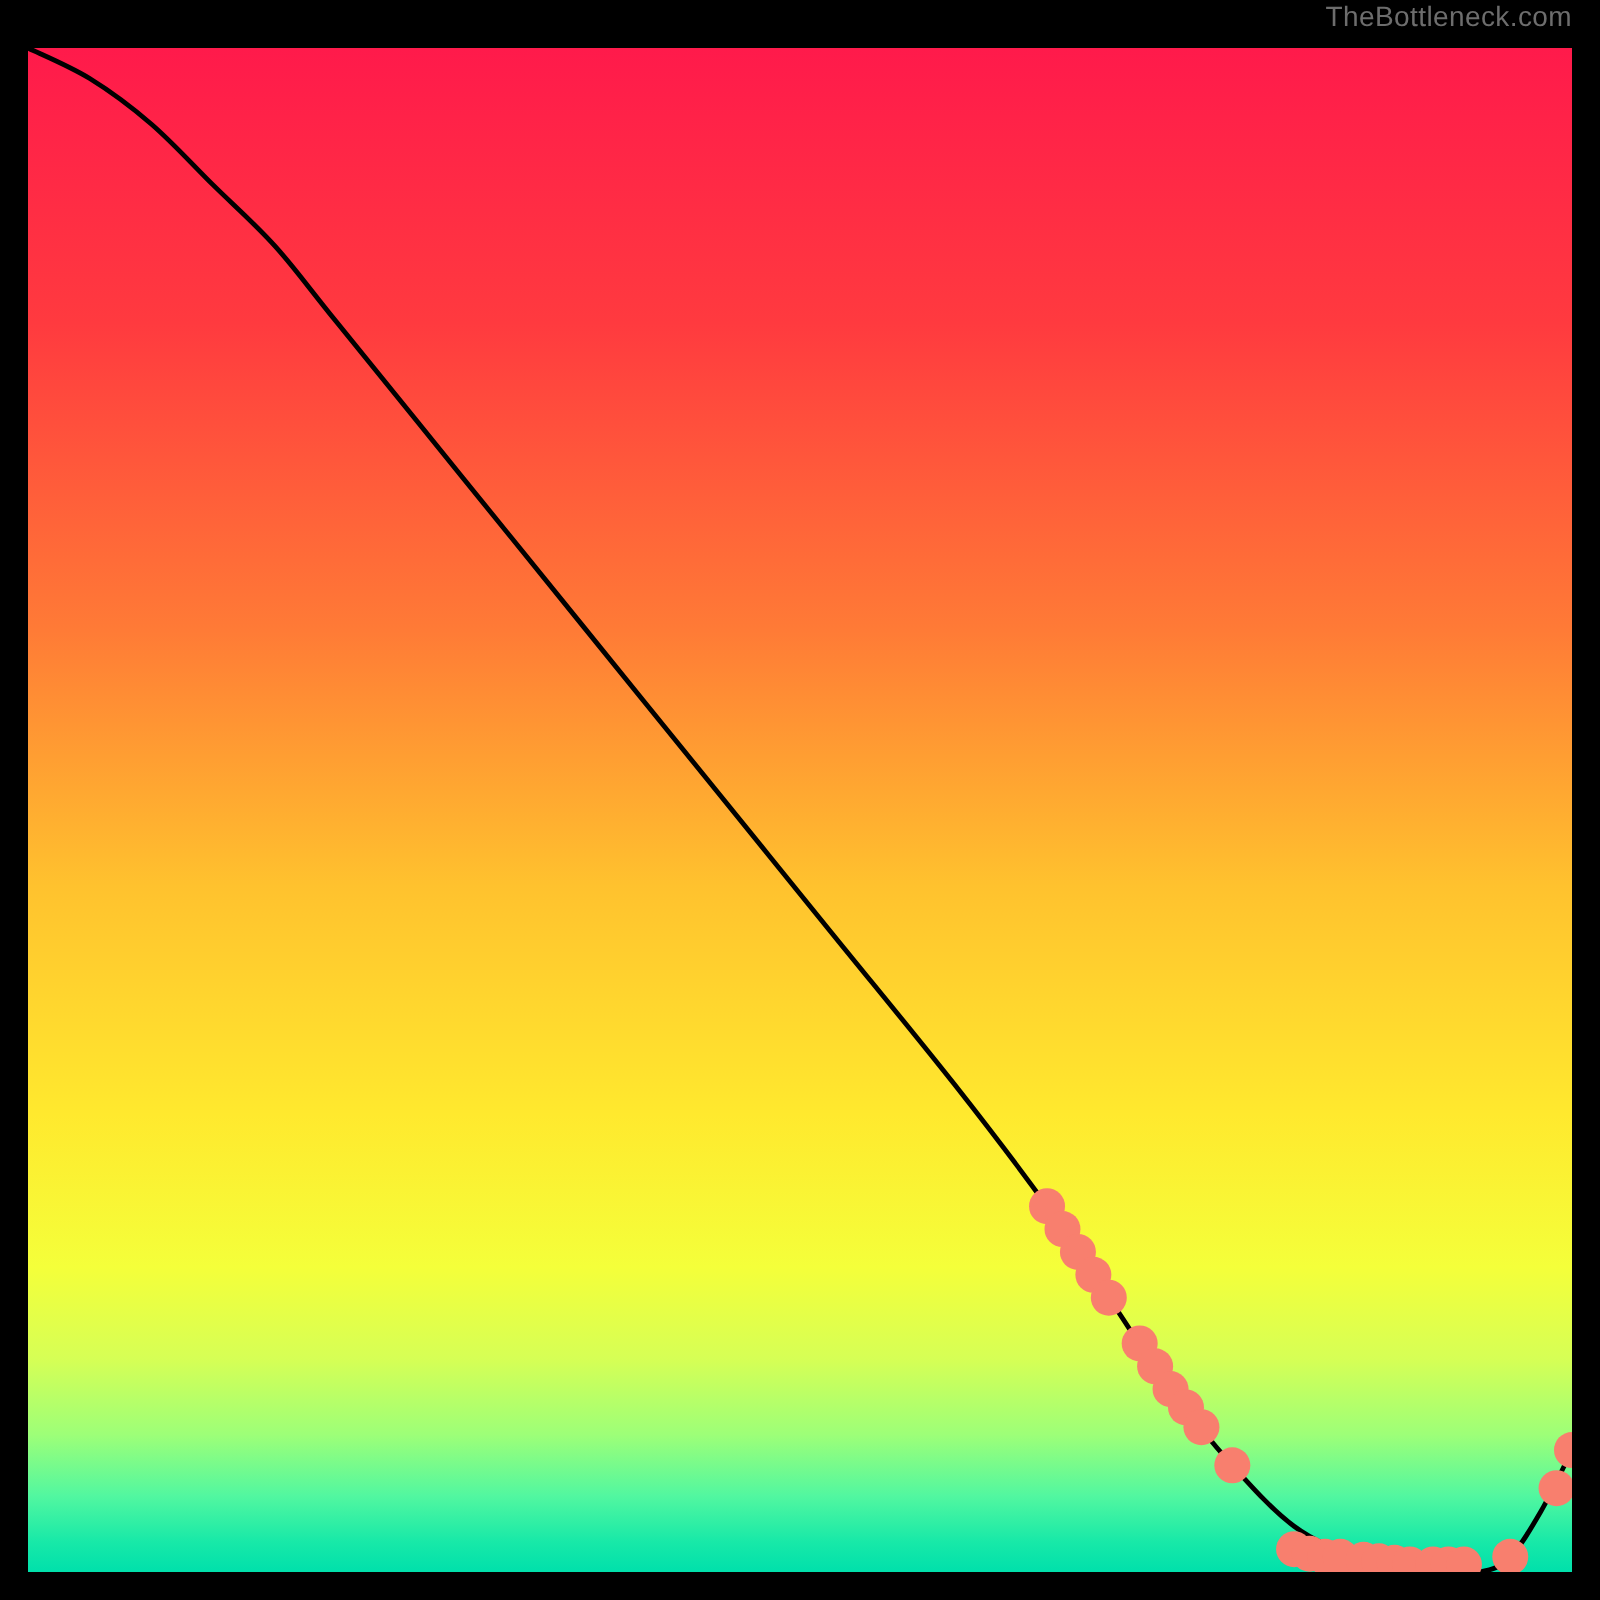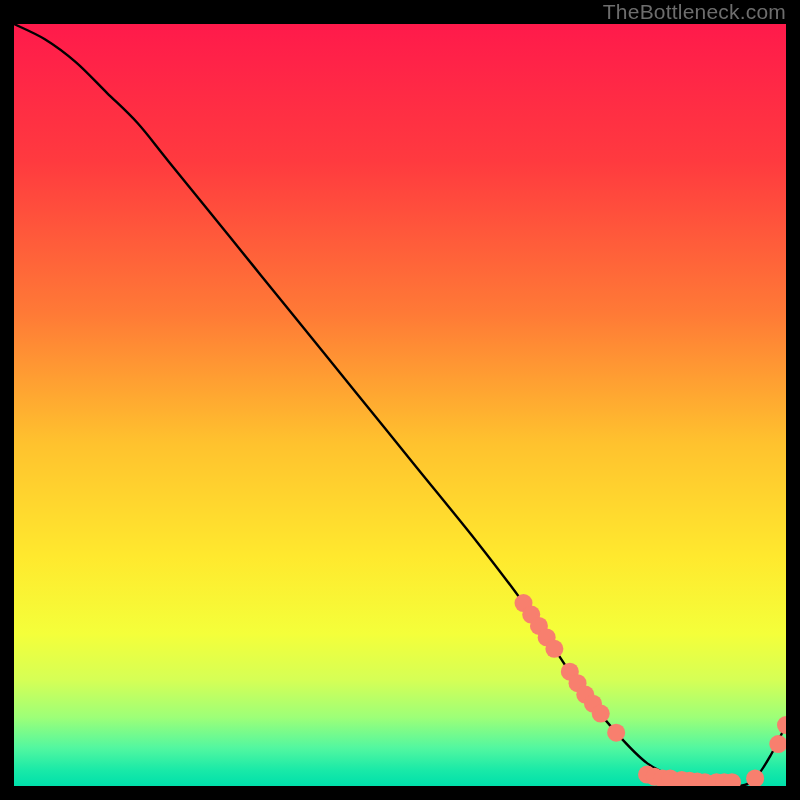--- a/index.html
+++ b/index.html
@@ -24,21 +24,21 @@
     left: 0;
     top: 0;
     width: 772px;
     height: 762px;
   }
   .watermark {
     position: absolute;
     top: 0px;
     right: 14px;
     color: #6d6d6d;
-    font-size: 21px;
+    font-size: 14px;
     font-weight: 500;
     letter-spacing: 0.2px;
     user-select: none;
   }
   svg { display: block; }
 </style>
 </head>
 <body>
 
 <div class="watermark">TheBottleneck.com</div>

